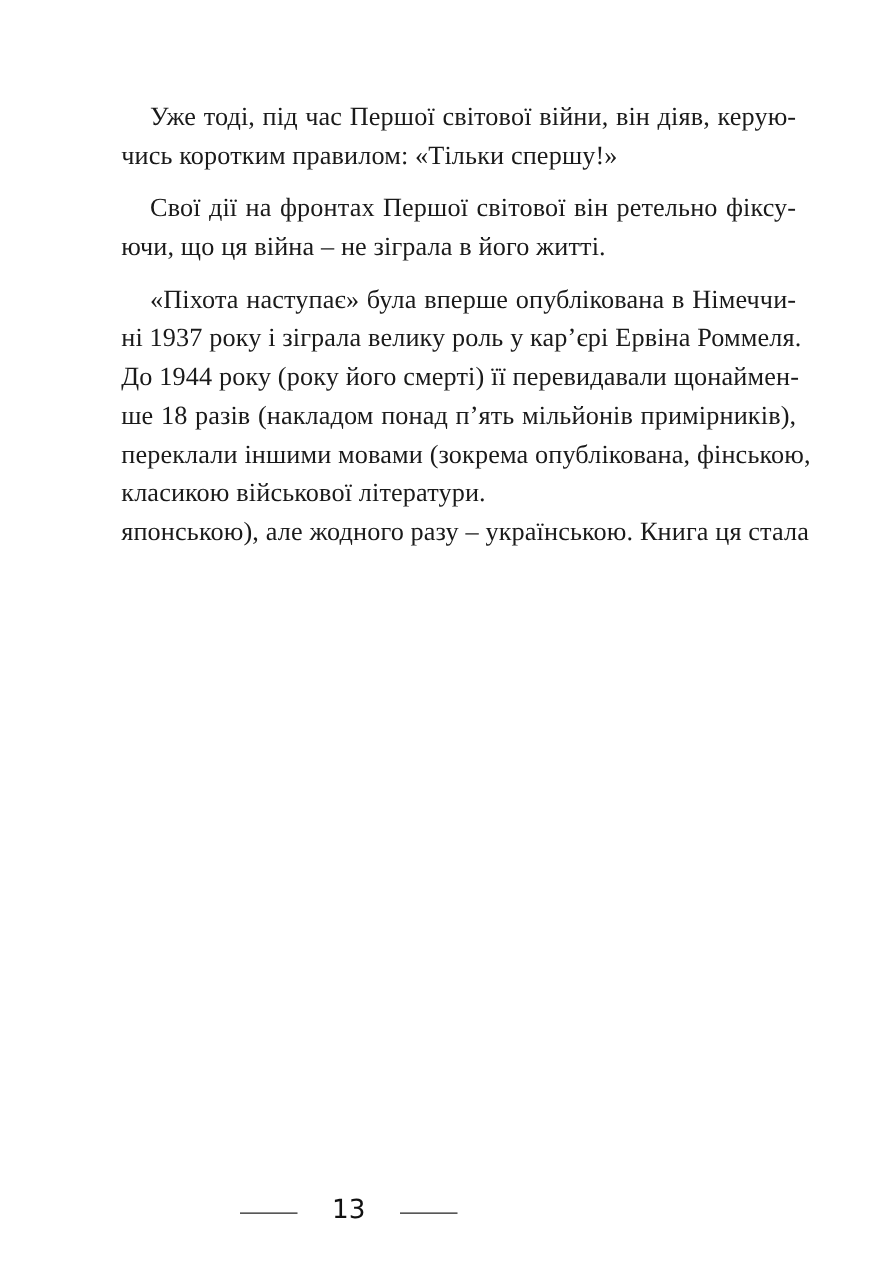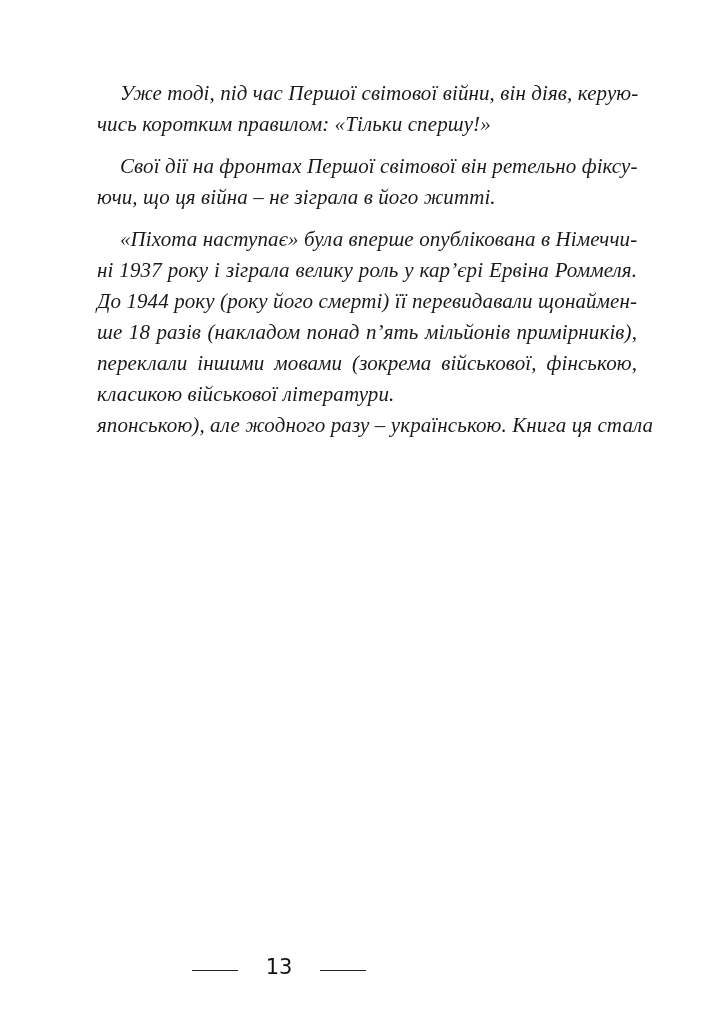--- a/index.html
+++ b/index.html
@@ -21,21 +21,20 @@
       width: 540px;
       font-family: "Liberation Serif", serif;
       font-size: 21px;
       line-height: 31px;
       text-align: justify;
       letter-spacing: 0.1px;
     }
     .para {
       margin: 0 0 11px 0;
       text-indent: 0;
-      font-style: italic;
     }
     .line {
       display: block;
       white-space: nowrap;
       text-align: justify;
       text-align-last: justify;
     }
     .line.first {
       padding-left: 0;
     }
@@ -78,21 +77,21 @@
   </p>
   <p class="para" style="padding-left:23px;">
     <span class="line first">Свої дії на фронтах Першої світової він ретельно фіксу-</span>
     <span class="line cont last">ючи, що ця війна – не зіграла в його житті.</span>
   </p>
   <p class="para" style="padding-left:23px;">
     <span class="line first">«Піхота наступає» була вперше опублікована в Німеччи-</span>
     <span class="line cont">ні 1937 року і зіграла велику роль у кар’єрі Ервіна Роммеля.</span>
     <span class="line cont">До 1944 року (року його смерті) її перевидавали щонаймен-</span>
     <span class="line cont">ше 18 разів (накладом понад п’ять мільйонів примірників),</span>
-    <span class="line cont">переклали іншими мовами (зокрема військової, фінською,</span>
+    <span class="line cont">переклали іншими мовами (зокрема опублікована, фінською,</span>
     <span class="line cont last">класикою військової літератури.</span>
     <span class="line cont">японською), але жодного разу – українською. Книга ця стала</span>
   </p>
 </div>
 
 <div class="footer">
   <div class="rule"></div>
   <span class="page-number">13</span>
   <div class="rule"></div>
 </div>

